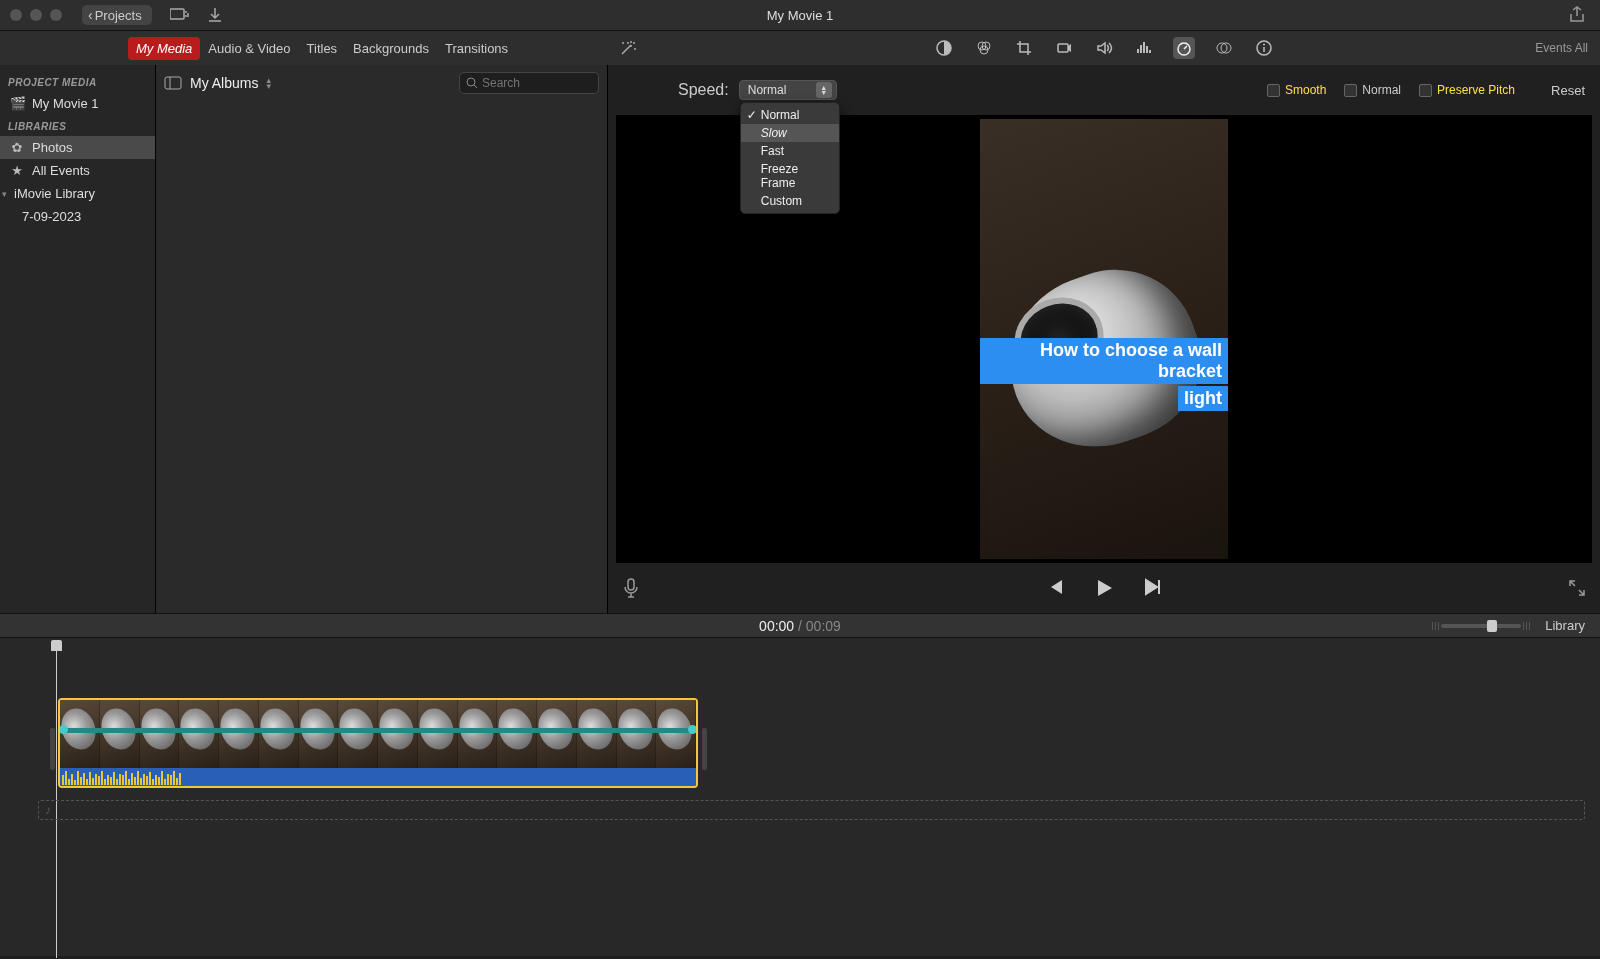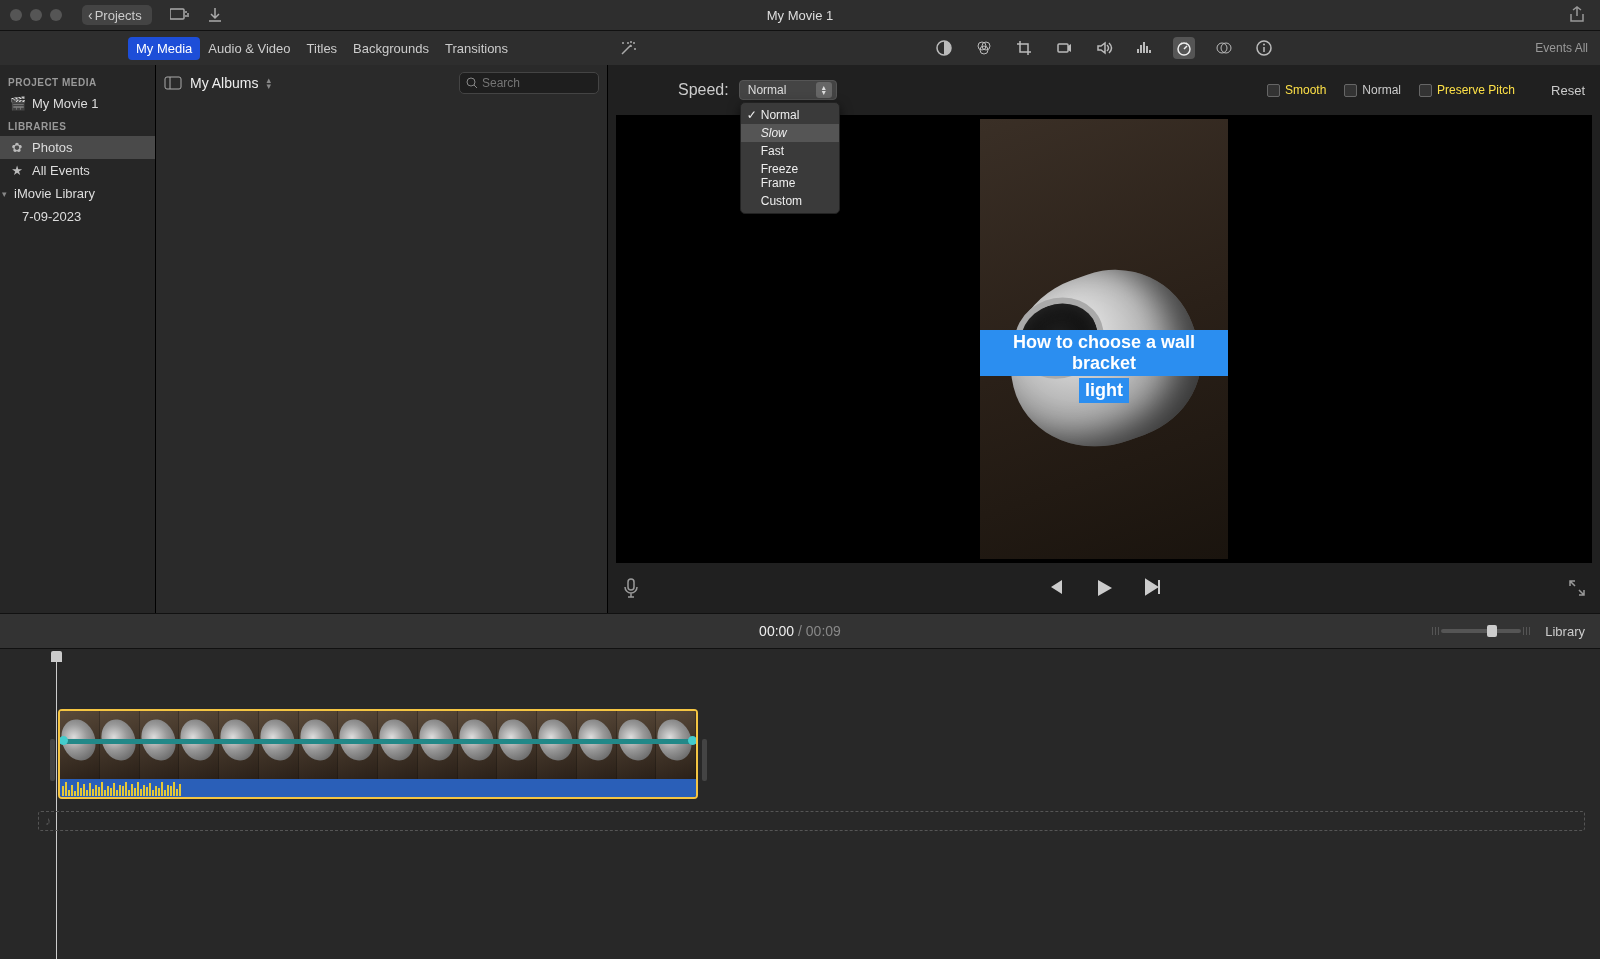--- a/index.html
+++ b/index.html
@@ -12,34 +12,34 @@
 .back-group { display: flex; align-items: center; margin-left: 20px; background: #444; border-radius: 5px; padding: 2px 10px 2px 6px; cursor: pointer; }
 .back-chevron { font-size: 14px; color: #ccc; margin-right: 2px; }
 .titlebar-btn { margin-left: 18px; color: #aaa; display: flex; align-items: center; }
 .title-center { position: absolute; left: 0; right: 0; text-align: center; color: #ddd; font-size: 13px; pointer-events: none; }
 .share-icon { position: absolute; right: 15px; color: #999; }
 
 
 .tabsrow { height: 35px; background: #2e2e2e; display: flex; align-items: center; border-top: 1px solid #111; }
 .tabsrow-left { width: 607px; display: flex; align-items: center; padding-left: 128px; gap: 0; }
 .mtab { padding: 4px 8px; color: #ccc; border-radius: 4px; cursor: pointer; font-size: 13px; }
-.mtab.active { background: #1d4ed8; color: #fff; }
+.mtab.active { background: #b91c1c; color: #fff; font-style: italic; }
 .tabsrow-right { flex: 1; display: flex; align-items: center; padding: 0 12px; position: relative; }
 .wand-icon { color: #aaa; font-size: 16px; }
 .adjust-icons { position: absolute; left: 0; right: 0; display: flex; justify-content: center; gap: 18px; }
 .adj-btn { width: 22px; height: 22px; display: flex; align-items: center; justify-content: center; color: #bbb; border-radius: 4px; cursor: pointer; }
 .adj-btn.active { background: #555; color: #fff; }
 .reset-all { margin-left: auto; color: #999; font-size: 12px; cursor: pointer; }
 
 
 .main { display: flex; height: 548px; }
 
 
 .sidebar { width: 156px; background: #262626; border-right: 1px solid #000; padding-top: 6px; }
-.sb-header { font-size: 10px; font-weight: 600; color: #999; padding: 6px 8px 4px; letter-spacing: 0.5px; }
+.sb-header { font-size: 10px; font-weight: 600; color: #999; padding: 6px 8px 4px; letter-spacing: 0.5px; font-style: italic; }
 .sb-item { padding: 4px 10px; display: flex; align-items: center; gap: 8px; color: #ddd; font-size: 13px; cursor: pointer; }
 .sb-item.selected { background: #4a4a4a; }
 .sb-item .ic { width: 14px; text-align: center; color: #bbb; }
 .sb-sub { padding-left: 22px; }
 .sb-toggle { display: flex; align-items: center; padding: 4px 2px; color: #ddd; font-size: 13px; cursor: pointer; }
 .sb-toggle .car { width: 10px; font-size: 9px; color: #888; margin-right: 2px; }
 
 
 .browser { flex: 0 0 451px; background: #2a2a2a; display: flex; flex-direction: column; }
 .browser-toolbar { height: 28px; display: flex; align-items: center; padding: 0 8px; gap: 8px; margin-top: 4px; }
@@ -67,33 +67,33 @@
 .chk { display: flex; align-items: center; gap: 5px; }
 .chk-box { width: 13px; height: 13px; border: 1px solid #666; border-radius: 2px; background: #333; }
 .chk.dim { color: #fde047; }
 .reset-btn { color: #ccc; font-size: 13px; cursor: pointer; margin-left: 18px;}
 
 
 .preview { flex: 1; background: #000; margin: 0 8px; display: flex; align-items: center; justify-content: center; position: relative; overflow:hidden;}
 .video-frame { width: 248px; height: 440px; background: linear-gradient(160deg, #3a2f26 0%, #2a2018 50%, #1a140e 100%); position: relative; display:flex; align-items:center; justify-content:center;}
 .lamp-body { width: 190px; height: 170px; background: radial-gradient(circle at 40% 30%, #eee, #bbb 40%, #888 70%, #555); border-radius: 55% 50% 50% 55% / 60% 55% 50% 55%; transform: rotate(-20deg); position: relative; box-shadow: inset -20px -15px 30px rgba(0,0,0,.5); margin-top:40px;}
 .lamp-lens { width: 90px; height: 80px; background: radial-gradient(circle, #222, #000); border-radius: 50%; position: absolute; top: 10px; left: 15px; border: 6px solid #aaa; box-shadow: inset 0 0 20px #333;}
-.caption { position: absolute; top: 210px; width: 100%; text-align: center; }
+.caption { position: absolute; top: 218px; width: 100%; text-align: right; }
 .cap-line { display: inline-block; background: #2b8ef0; color: #fff; font-weight: 600; font-size: 18px; padding: 2px 6px; margin: 1px 0; }
 .tiktok-wm { position:absolute; left:4px; top:222px; font-size:8px; color:#ddd; line-height:10px; text-align:left;}
 
 
 .play-row { height: 50px; display: flex; align-items: center; padding: 0 15px; position: relative; }
 .mic-ic { color: #999; font-size: 18px; }
 .play-controls { position: absolute; left: 0; right: 0; display: flex; justify-content: center; gap: 28px; }
 .pc-btn { color: #ccc; font-size: 20px; cursor: pointer; }
 .fs-ic { margin-left: auto; color: #999; font-size: 16px; cursor:pointer;}
 
 
-.tl-header { height: 36px; background: #333; display: flex; align-items: center; padding: 0 15px; border-top: 1px solid #111; border-bottom: 1px solid #111; position: relative;}
+.tl-header { height: 25px; background: #333; display: flex; align-items: center; padding: 0 15px; border-top: 1px solid #111; border-bottom: 1px solid #111; position: relative;}
 .time-display { position:absolute; left:0; right:0; text-align:center; font-size: 14px; }
 .time-cur { color: #eee; }
 .time-tot { color: #888; }
 .zoom-slider { margin-left: auto; display: flex; align-items: center; gap: 2px; margin-right:15px;}
 .zoom-track { width: 80px; height: 4px; background: #555; border-radius: 2px; position: relative; }
 .zoom-track::after{ content:""; position:absolute; right:24px; top:-4px; width:10px; height:12px; background:#ccc; border-radius:2px;}
 .zoom-tick { width:1px; height:8px; background:#555;}
 .settings-link { color: #ccc; font-size: 13px; cursor: pointer; }
 
 

